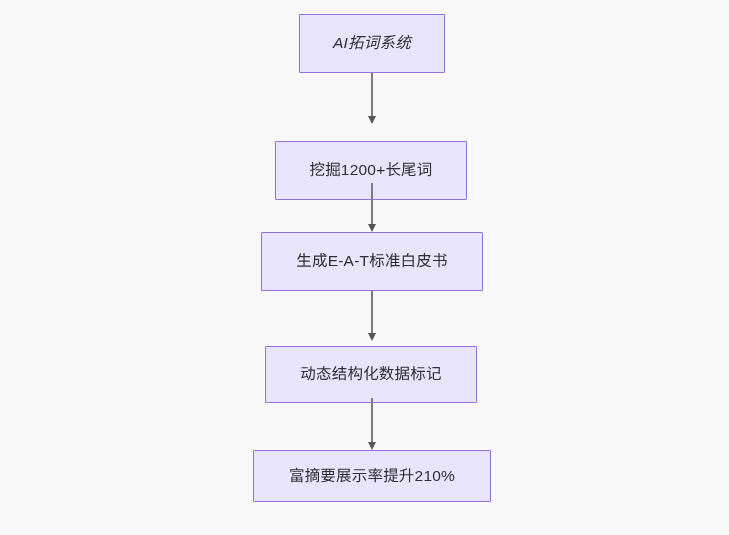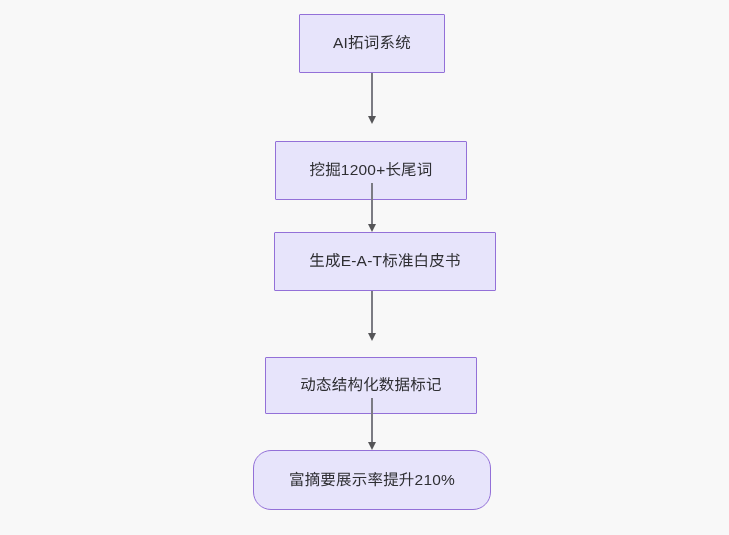--- a/index.html
+++ b/index.html
@@ -37,25 +37,25 @@
     font-size: 15.5px;
     color: #2f2f33;
     line-height: 1.2;
     letter-spacing: 0.2px;
     white-space: nowrap;
     text-align: center;
     font-family: "Liberation Sans", "DejaVu Sans", sans-serif;
   }
 
   
-  .node-1 { left: 299px; top: 14px;  width: 146px; height: 59px; }
+  .node-1 { left: 299px; top: 14px;  width: 146px; height: 59px; font-style: italic; }
   .node-2 { left: 275px; top: 124px; width: 192px; height: 59px; margin-top: 17px; }
-  .node-3 { left: 261px; top: 232px; width: 222px; height: 59px; margin-left: 13px; }
-  .node-4 { left: 265px; top: 357px; width: 212px; height: 57px; }
-  .node-5 { left: 253px; top: 450px; width: 238px; height: 60px; border-radius: 18px; }
+  .node-3 { left: 261px; top: 232px; width: 222px; height: 59px; }
+  .node-4 { left: 265px; top: 346px; width: 212px; height: 57px; }
+  .node-5 { left: 253px; top: 450px; width: 238px; height: 52px; }
 
   
   .flow-edge {
     position: absolute;
     left: 371px;
   }
   .flow-edge .edge-line {
     position: absolute;
     left: 0;
     top: 0;

